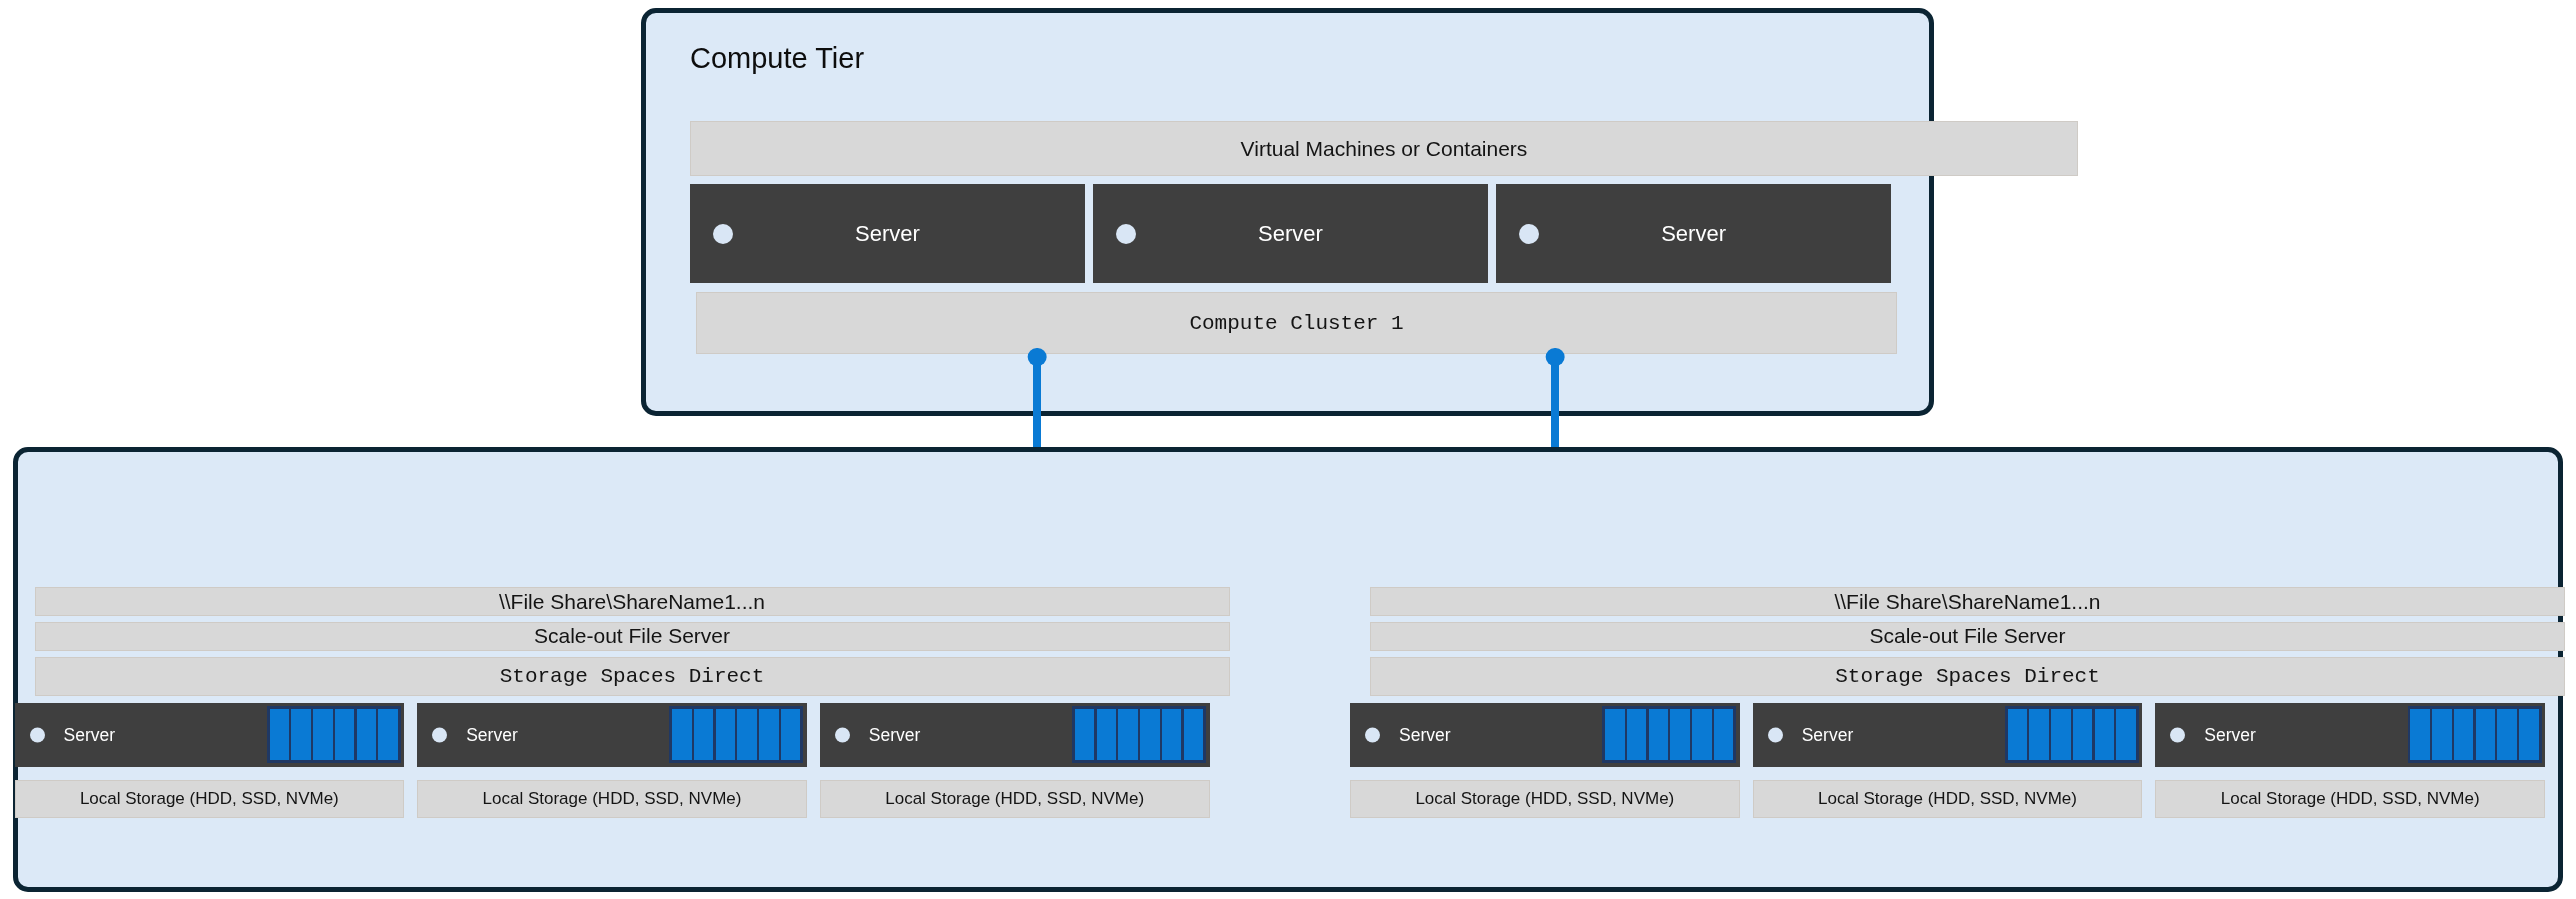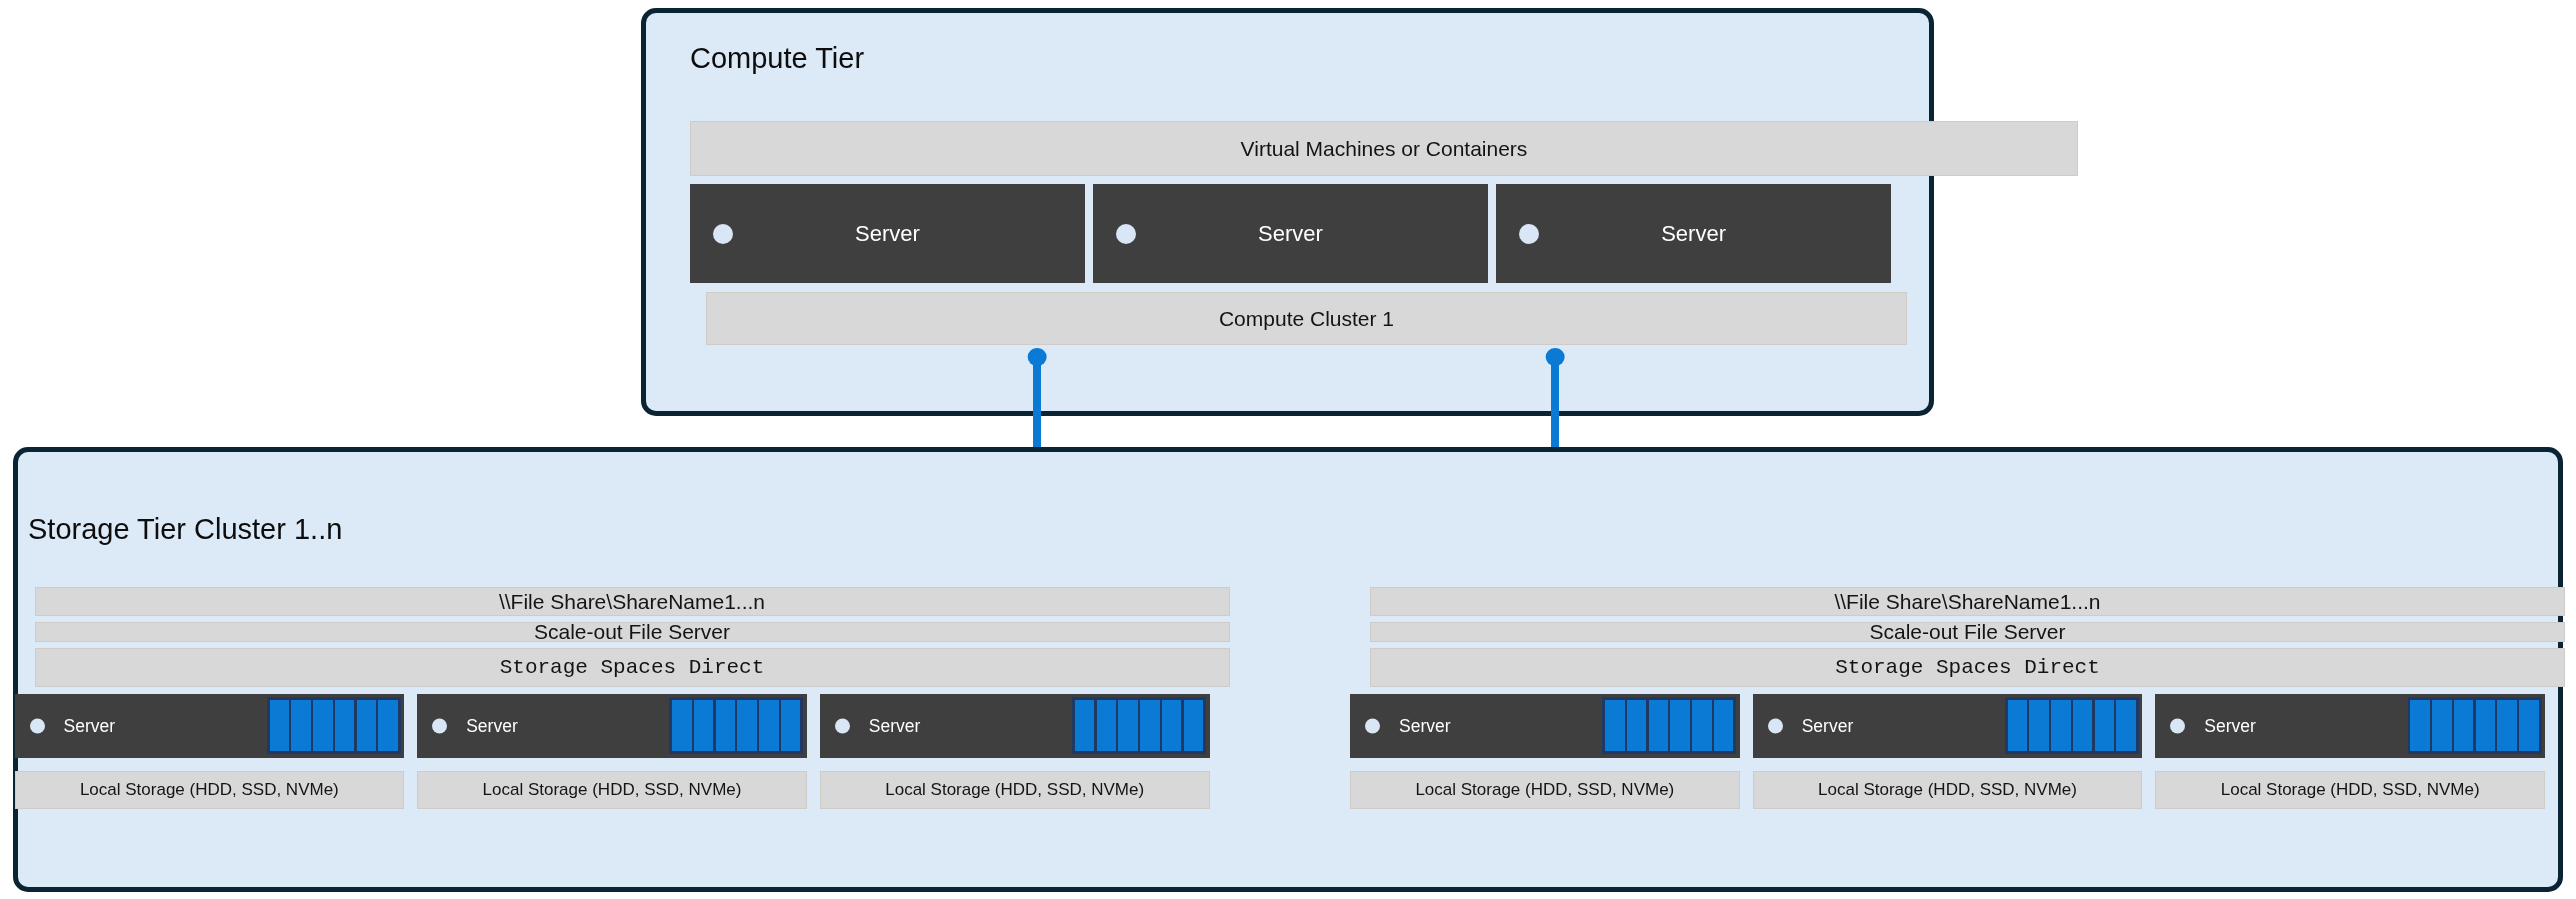--- a/index.html
+++ b/index.html
@@ -58,21 +58,21 @@
     font-size: 21px;
     color: #141414;
     white-space: nowrap;
   }
 
   
   #vm-band {
     left: 44px; top: 108px; width: 1388px; height: 55px;
   }
   #compute-cluster-band {
-    left: 60px; top: 279px; width: 1201px; height: 53px;
+    left: 50px; top: 279px; width: 1201px; height: 62px; font-family: Liberation Mono, monospace;
   }
 
   .compute-servers {
     position: absolute;
     left: 44px;
     top: 171px;
     width: 1201px;
     height: 99px;
     display: flex;
     gap: 8.2px;
@@ -135,21 +135,21 @@
   .storage-cluster {
     position: absolute;
     top: 135px;
     width: 1195px;
   }
   #storage-cluster-left  { left: -3.5px; }
   #storage-cluster-right { left: 1332px; }
 
   .storage-cluster .band { position: relative; left: 0; top: 0; width: 100%; margin-left: 20px; }
   .storage-band-1 { height: 29px; }
-  .storage-band-2 { height: 20px; margin-top: 5.8px; }
+  .storage-band-2 { height: 29px; margin-top: 5.8px; }
   .storage-band-3 { height: 39px; margin-top: 5.8px; font-family: Liberation Mono, monospace; }
 
   .storage-nodes {
     display: flex;
     gap: 13px;
     margin-top: 7px;
   }
   .storage-node { flex: 1 1 0; }
 
   .node-body {
@@ -253,21 +253,20 @@
 <svg class="folder-icon" id="folder-1" viewBox="0 0 166 128">
   <path d="M8 20 a10 10 0 0 1 10-10 h46 a10 10 0 0 1 7 3 l16 16 h71 a10 10 0 0 1 10 10 v79 a10 10 0 0 1 -10 10 h-140 a10 10 0 0 1 -10 -10 z" fill="#0a7ad4"></path>
 </svg>
 
 <svg class="folder-icon" id="folder-2" viewBox="0 0 166 128">
   <path d="M8 20 a10 10 0 0 1 10-10 h46 a10 10 0 0 1 7 3 l16 16 h71 a10 10 0 0 1 10 10 v79 a10 10 0 0 1 -10 10 h-140 a10 10 0 0 1 -10 -10 z" fill="#0a7ad4"></path>
 </svg>
 
 <div class="tier-box" id="storage-tier">
 
-  <div class="tier-title">Storage Tier Cluster 1..n</div>
 
   <div class="storage-cluster" id="storage-cluster-left">
 
     <div class="band storage-band-1">\\File Share\ShareName1...n</div>
     <div class="band storage-band-2">Scale-out File Server</div>
     <div class="band storage-band-3">Storage Spaces Direct</div>
 
     <div class="storage-nodes">
 
       <div class="storage-node">

